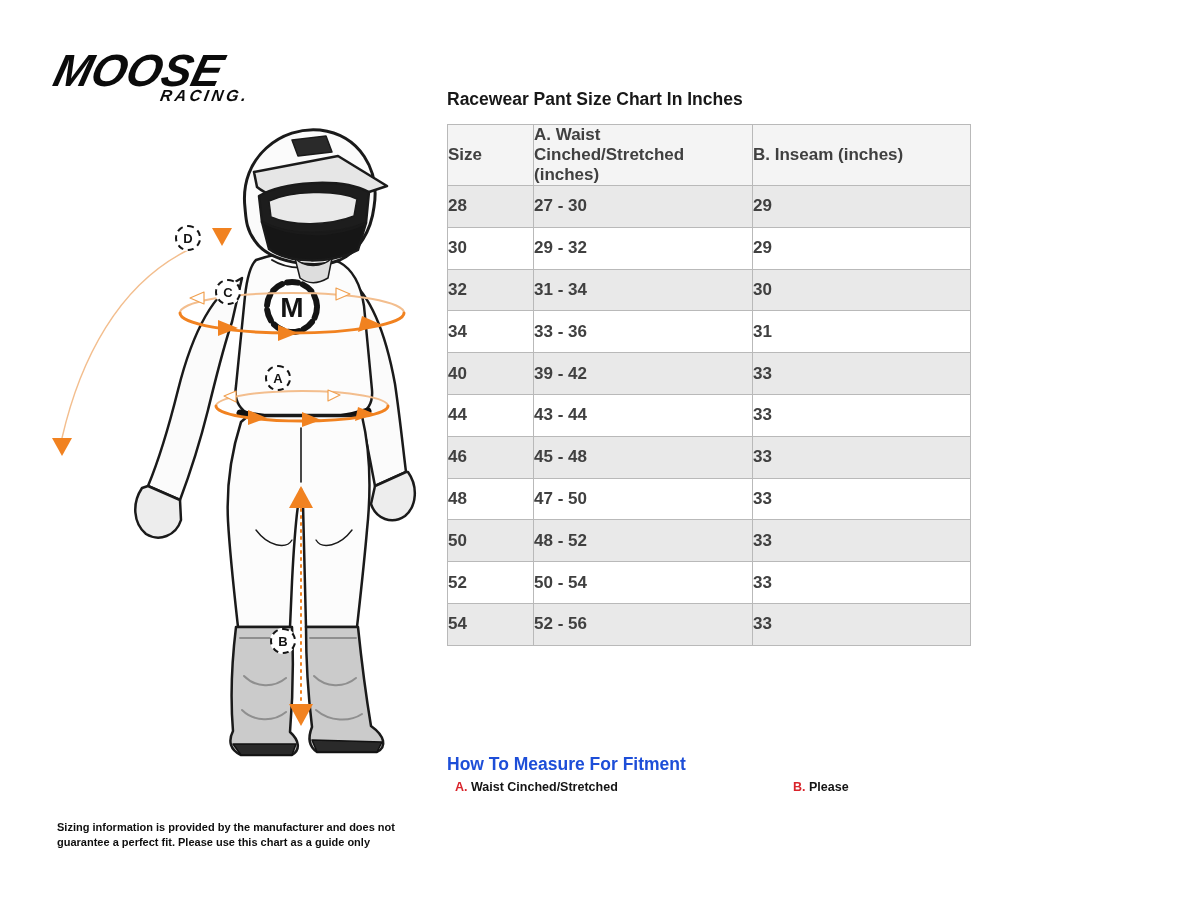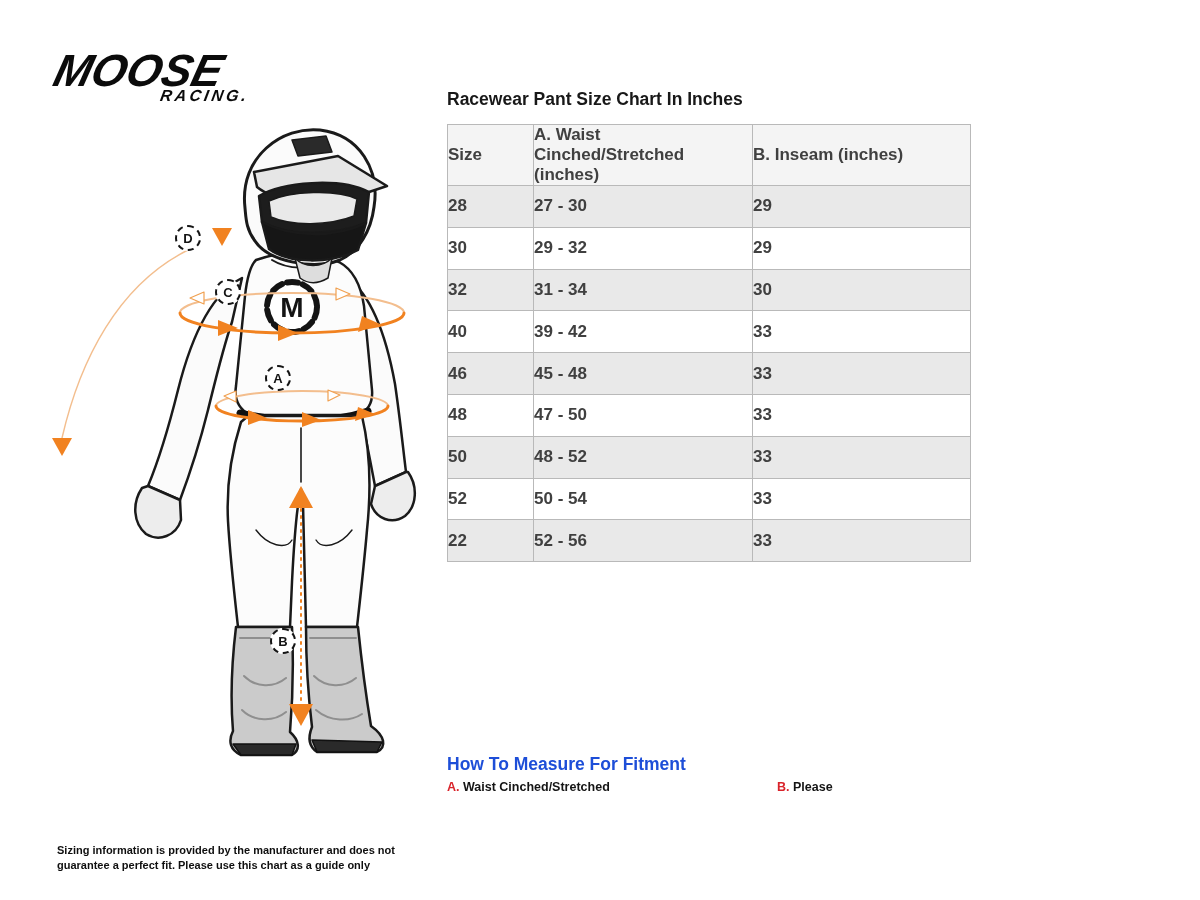--- a/index.html
+++ b/index.html
@@ -42,29 +42,29 @@
     font-size:17px; color:#404040;
   }
   .size-table th { height:30px; background:#f4f4f4; font-weight:700; }
   .size-table td { height:41.8px; font-weight:700; background:#fff; }
   .size-table tbody tr:nth-child(odd) td { background:#e9e9e9; }
   .col-size { width:86px; } .col-waist { width:219px; } .col-inseam { width:218px; }
 
   
   .measure-title { position:absolute; left:447px; top:754px; font-size:17.5px; font-weight:700; color:#1d4ed8; }
   .measure-cols { position:absolute; left:447px; top:780px; width:700px; display:flex; gap:34px; }
-  .measure-col { width:296px; }
+  .measure-col { width:296px;margin-left:8px; }
   .measure-head { font-size:12.5px; font-weight:700; color:#141414; margin-bottom:2px; }
   .measure-head .letter { font-weight:700; }
   .measure-body { font-size:12.5px; font-weight:400; line-height:1.32; color:#141414; }
 
   
   .disclaimer {
     position:absolute; left:57px; top:820px; width:368px;
-    font-size:11px; font-weight:700; line-height:1.35; color:#0f0f0f;margin-top:23px;
+    font-size:11px; font-weight:700; line-height:1.35; color:#0f0f0f;
   }
 </style>
 </head>
 <body>
 
 <div class="logo">
   <div class="logo-moose">MOOSE</div>
   <div class="logo-racing">RACING.</div>
 </div>
 
@@ -174,46 +174,56 @@
         <td>30</td>
         <td>29 - 32</td>
         <td>29</td>
       </tr>
       <tr>
         <td>32</td>
         <td>31 - 34</td>
         <td>30</td>
       </tr>
       <tr>
+        <td>34</td>
+        <td>33 - 36</td>
+        <td>31</td>
+      </tr>
+      <tr>
         <td>40</td>
         <td>39 - 42</td>
         <td>33</td>
       </tr>
       <tr>
+        <td>44</td>
+        <td>43 - 44</td>
+        <td>33</td>
+      </tr>
+      <tr>
         <td>46</td>
         <td>45 - 48</td>
         <td>33</td>
       </tr>
       <tr>
         <td>48</td>
         <td>47 - 50</td>
         <td>33</td>
       </tr>
       <tr>
         <td>50</td>
         <td>48 - 52</td>
         <td>33</td>
       </tr>
       <tr>
         <td>52</td>
         <td>50 - 54</td>
         <td>33</td>
       </tr>
       <tr>
-        <td>22</td>
+        <td>54</td>
         <td>52 - 56</td>
         <td>33</td>
       </tr>
     </tbody>
 </table>
 
 <div class="measure-title">How To Measure For Fitment</div>
 <div class="measure-cols">
     <div class="measure-col">
       <div class="measure-head"><span class="letter" style="color: rgb(217, 35, 42);">A. </span><span>Waist Cinched/Stretched</span></div>

